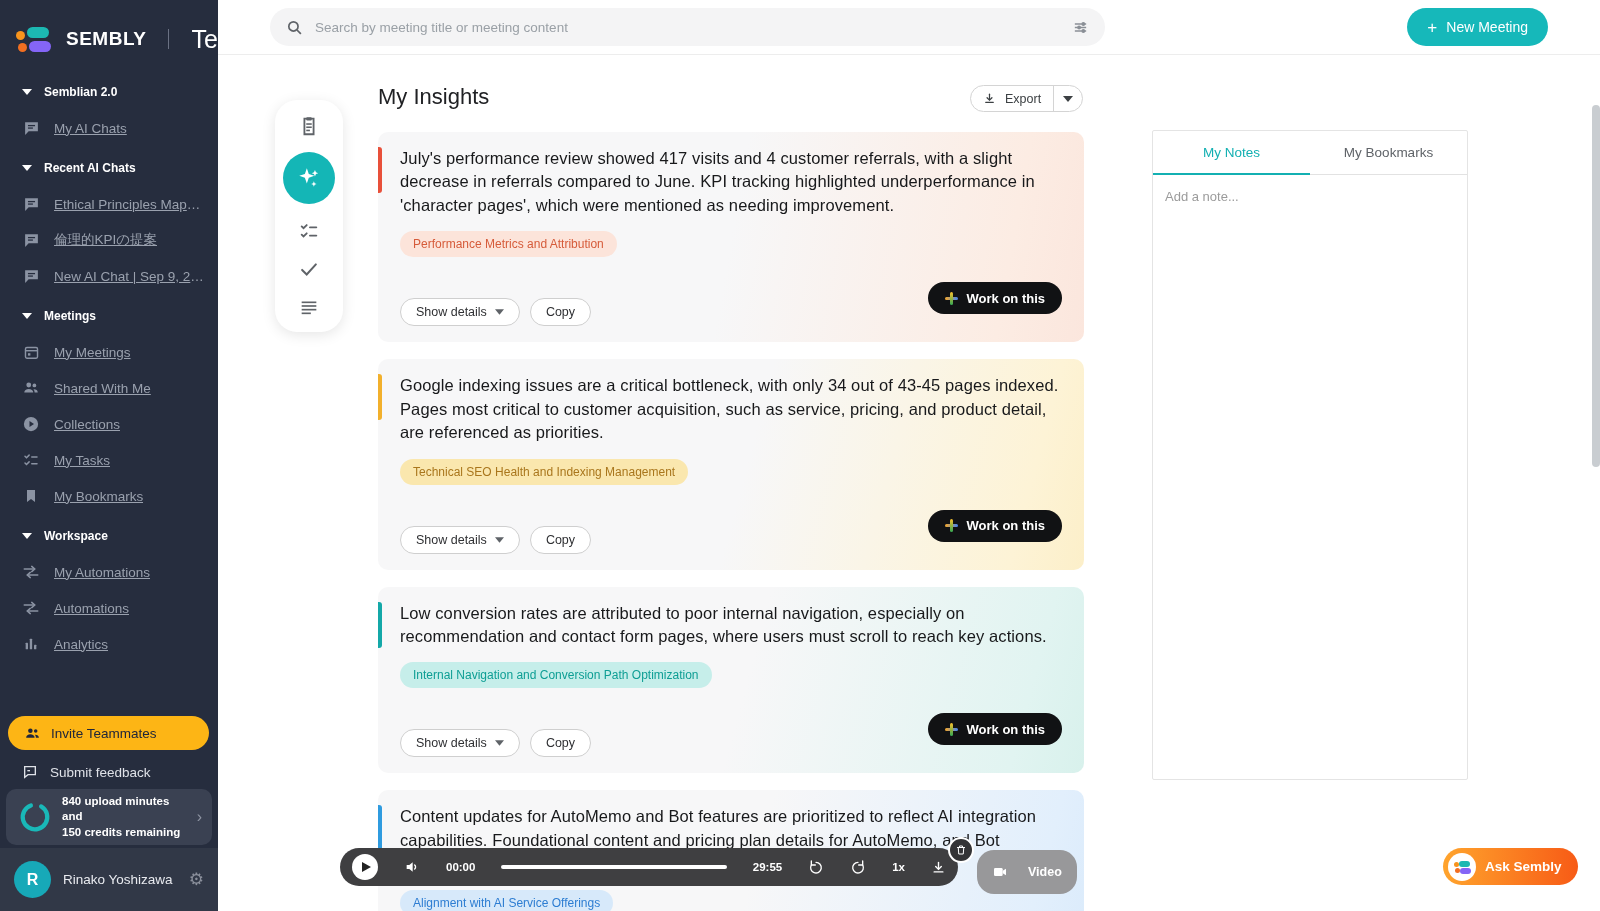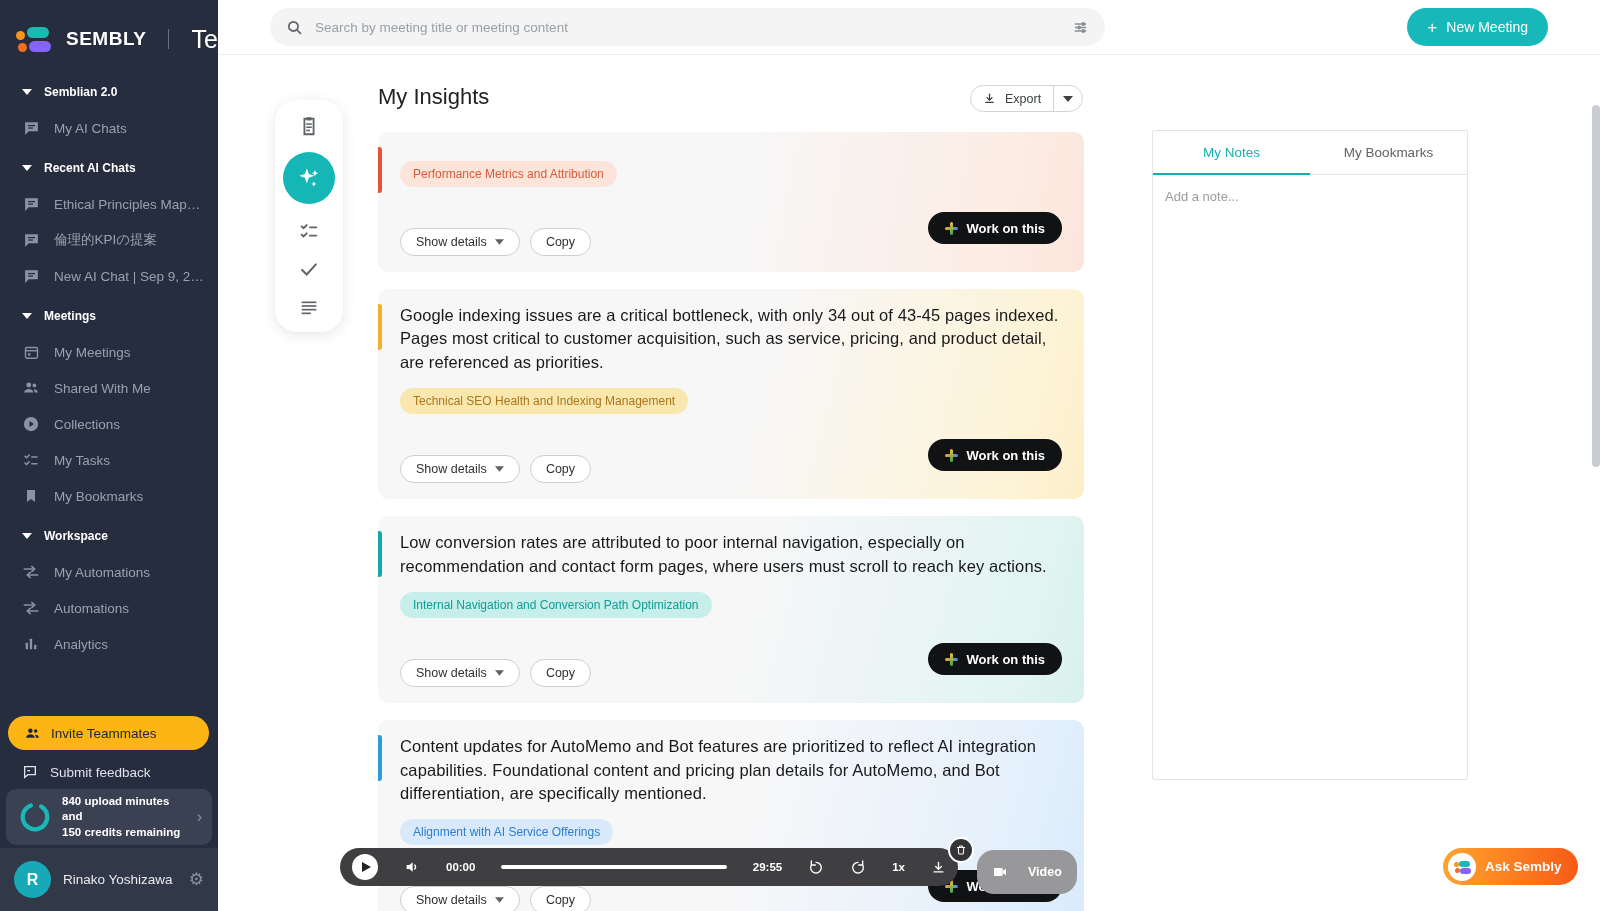--- a/index.html
+++ b/index.html
@@ -18,21 +18,21 @@
   .logo-text { display:flex; align-items:center; gap:22px; white-space:nowrap; }
   .brand { color:#fff; font-weight:800; font-size:19px; letter-spacing:.5px; }
   .brand-divider { width:1px; height:20px; background:#6a7183; }
   .brand-suffix { color:#fff; font-weight:400; font-size:25px; }
 
   .nav { margin-top:2px; }
   .nav-row { display:flex; align-items:center; height:36px; padding:0 12px 0 22px; gap:14px; cursor:pointer; }
   .nav-header { color:#fff; font-size:12px; font-weight:700; margin-top:4px; gap:12px; }
   .nav-header:first-child { margin-top:0; }
   .nav-item { color:#9aa1ae; font-size:13.5px; }
-  .nav-item .lbl { white-space:nowrap; overflow:hidden; text-overflow:ellipsis; max-width:150px; }
+  .nav-item .lbl { white-space:nowrap; overflow:hidden; text-overflow:ellipsis; max-width:150px;text-decoration:underline; }
   .nav-ic { width:18px; height:18px; flex:none; display:flex; align-items:center; justify-content:center; }
   .caret-ic { width:10px; height:6px; flex:none; }
 
   .invite-btn { position:absolute; left:8px; top:716px; width:201px; height:34px; border-radius:17px;
     background:#fdb515; border:none; display:flex; align-items:center; gap:10px; padding:16px 16px;
     font-family:inherit; font-size:13.5px; font-weight:500; color:#20263a; cursor:pointer; }
   .feedback-row { position:absolute; left:0; top:756px; width:218px; height:32px; display:flex;
     align-items:center; gap:12px; padding:0 22px; color:#dfe2e8; font-size:13.5px; cursor:pointer; }
   .credits-card { position:absolute; left:6px; top:789px; width:206px; height:56px; background:#3a4152;
     border-radius:10px; display:flex; align-items:center; gap:10px; padding:0 10px 0 12px; cursor:pointer; }
@@ -423,20 +423,21 @@
     <svg width="10" height="6" viewBox="0 0 10 6">
         <path d="M0 0h10L5 6z" fill="#3c4043"></path>
       </svg>
   </span>
 </div>
 
 <div class="cards">
 
   <div class="card card-1">
     <span class="accent a1"></span>
+    <p class="card-text">July's performance review showed 417 visits and 4 customer referrals, with a slight decrease in referrals compared to June. KPI tracking highlighted underperformance in 'character pages', which were mentioned as needing improvement.</p>
     <span class="tag t1">Performance Metrics and Attribution</span>
     <div class="card-actions">
       <button class="pill-btn">
         <span>Show details</span>
         <svg width="9" height="6" viewBox="0 0 10 6">
             <path d="M0 0h10L5 6z" fill="#5f6368"></path>
           </svg>
       </button>
       <button class="pill-btn">
           <span>Copy</span>

